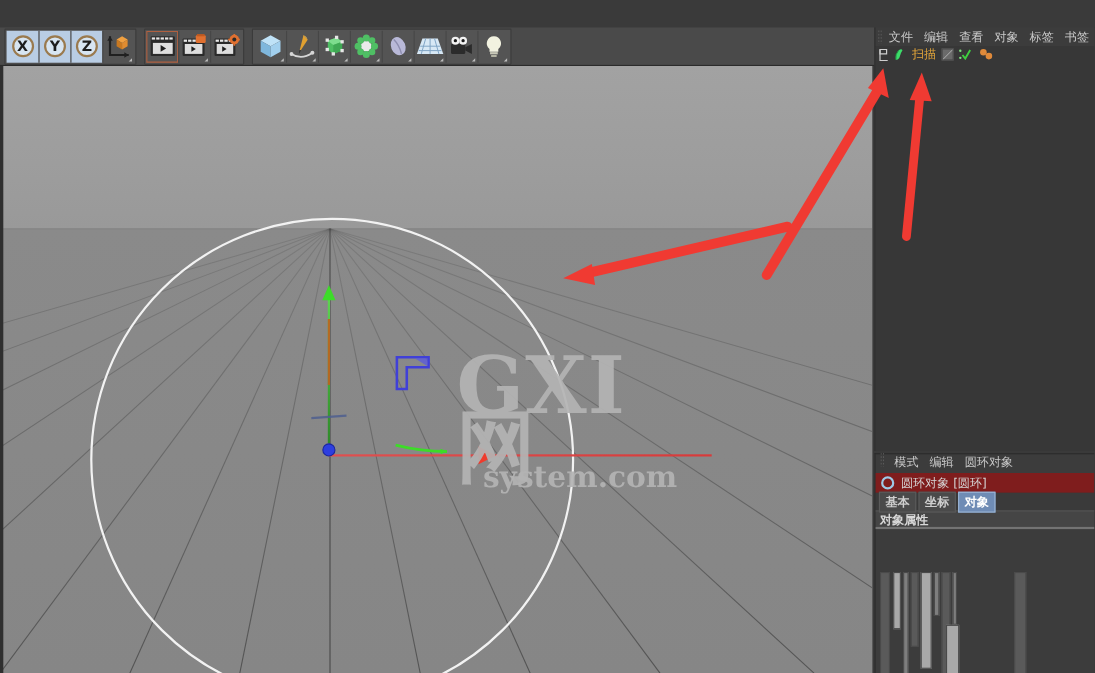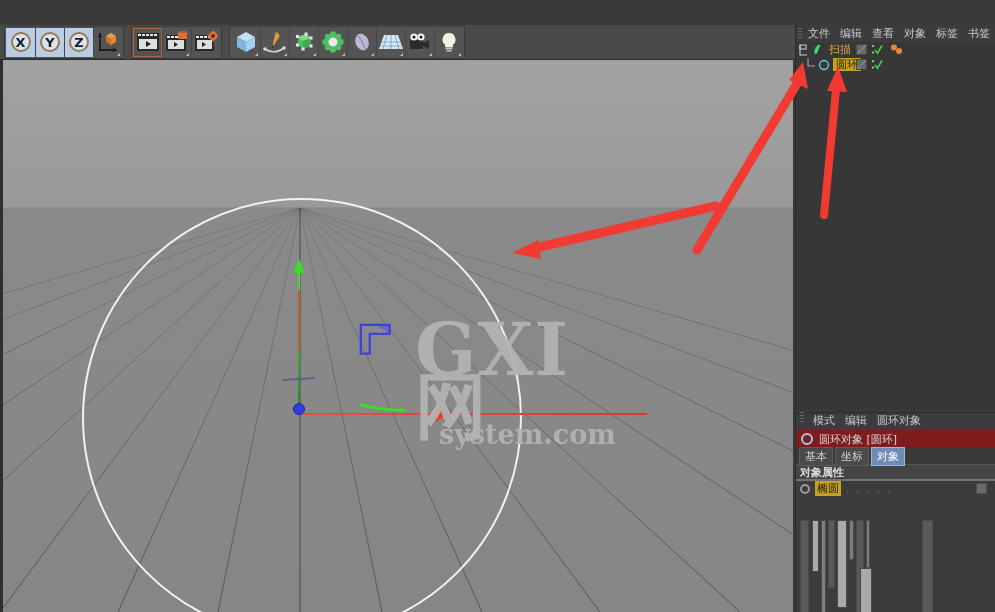--- a/index.html
+++ b/index.html
@@ -141,21 +141,21 @@
   .am{
     position:absolute; left:795px; top:412px; width:200px; height:200px;
     background:#3c3c3c; border-left:1px solid #2b2b2b; border-top:1px solid #2b2b2b;
   }
   .am-menubar{ height:17px; display:flex; align-items:flex-end; }
   .am-menubar .menu-item{ padding:2px 5px; font-size:11px; }
   .am-objrow{ height:18px; display:flex; align-items:center; padding-left:5px; gap:6px;
     background:#7f1d1d; }
   .am-objcircle{ width:12px; height:12px; border-radius:50%; border:2px solid #9ecbe8; }
   .am-objtitle{ font-size:11px; color:#d5d5d5; }
-  .am-tabs{ height:16px; display:flex; align-items:center; padding-left:3px; gap:2px; background:#3a3a3a; }
+  .am-tabs{ height:16px; display:flex; align-items:center; padding-left:3px; gap:2px; background:#3a3a3a;font-weight:bold; }
   .am-tab{ font-size:11px; padding:1px 5px; background:#4a4a4a; border:1px solid #5a5a5a; color:#cfcfcf; }
   .am-tab.active{ background:#6f8cb5; border-color:#9bb6d6; color:#ffffff; }
   .am-section{ height:17px; background:#454545; display:flex; align-items:center;
     padding-left:4px; font-size:11px; font-weight:bold; color:#d8d8d8;
     border-top:1px solid #555; border-bottom:2px solid #737373; }
   .am-prop{ height:15px; display:flex; align-items:center; padding-left:4px; gap:5px; }
   .am-radio{ width:10px; height:10px; border-radius:50%; border:2px solid #9a9a9a; }
   .am-proplabel{ font-size:11px; background:#c8a020; color:#241d00; padding:0 2px; }
   .am-dots{ flex:1; color:#777; letter-spacing:2px; font-size:10px; overflow:hidden; white-space:nowrap;}
   .am-check{ width:11px; height:11px; background:#6a6a6a; border:1px solid #4d4d4d; }
@@ -473,37 +473,20 @@
               <circle cx="2" cy="8.6" r="1.1" fill="#7fe07f"></circle>
               <path d="M4 6 L6.5 9.2 L11 1.4" stroke="#3fd03f" stroke-width="1.7" fill="none"></path>
             </svg>
             <svg class="tag-mat" viewBox="0 0 14 12" style="margin-left:3px;">
               <circle cx="4" cy="3.5" r="3" fill="#e08a3a"></circle>
               <circle cx="9" cy="7" r="3" fill="#e08a3a"></circle>
             </svg>
           </div>
         </div>
 
-        <div class="om-row" style="padding-left:10px;">
-          <svg width="11" height="13" viewBox="0 0 11 13">
-            <path d="M2 0 L2 8 L9 8" stroke="#a5a5a5" stroke-width="1.1" fill="none"></path>
-          </svg>
-          <svg class="om-icon-obj" viewBox="0 0 14 14" style="margin-left:1px;">
-            <circle cx="7" cy="7" r="5.2" fill="none" stroke="#6fc4ea" stroke-width="1.6"></circle>
-          </svg>
-          <span class="om-label sel">圆环</span>
-          <div class="om-tags" style="left:60px;">
-            <span class="tag-box"></span>
-            <svg class="tag-check" viewBox="0 0 12 11">
-              <circle cx="2" cy="2.2" r="1.1" fill="#7fe07f"></circle>
-              <circle cx="2" cy="8.6" r="1.1" fill="#7fe07f"></circle>
-              <path d="M4 6 L6.5 9.2 L11 1.4" stroke="#3fd03f" stroke-width="1.7" fill="none"></path>
-            </svg>
-          </div>
-        </div>
 
       </div>
     </div>
   </div>
 
   <div class="am">
     <div class="am-menubar">
       <div class="menu-grip">
         <div class="grip-dots"></div>
       </div>
@@ -518,26 +501,20 @@
     </div>
 
     <div class="am-tabs">
       <span class="am-tab">基本</span>
       <span class="am-tab">坐标</span>
       <span class="am-tab active">对象</span>
     </div>
 
     <div class="am-section">对象属性</div>
 
-    <div class="am-prop">
-      <span class="am-radio"></span>
-      <span class="am-proplabel">椭圆</span>
-      <span class="am-dots">. . . . .</span>
-      <span class="am-check" style="margin-right:8px;"></span>
-    </div>
 
     <div class="am-fields">
       <div class="fld" style="left:2px;  top:2px; width:9px;  height:100px;"></div>
       <div class="fld lite" style="left:14px; top:2px; width:7px; height:52px;"></div>
       <div class="fld mid" style="left:23px; top:2px; width:5px; height:100px;"></div>
       <div class="fld" style="left:30px; top:2px; width:7px;  height:68px;"></div>
       <div class="fld lite" style="left:39px; top:2px; width:10px; height:88px;"></div>
       <div class="fld mid" style="left:51px; top:2px; width:5px; height:40px;"></div>
       <div class="fld" style="left:58px; top:2px; width:8px;  height:100px;"></div>
       <div class="fld mid" style="left:68px; top:2px; width:4px; height:48px;"></div>

